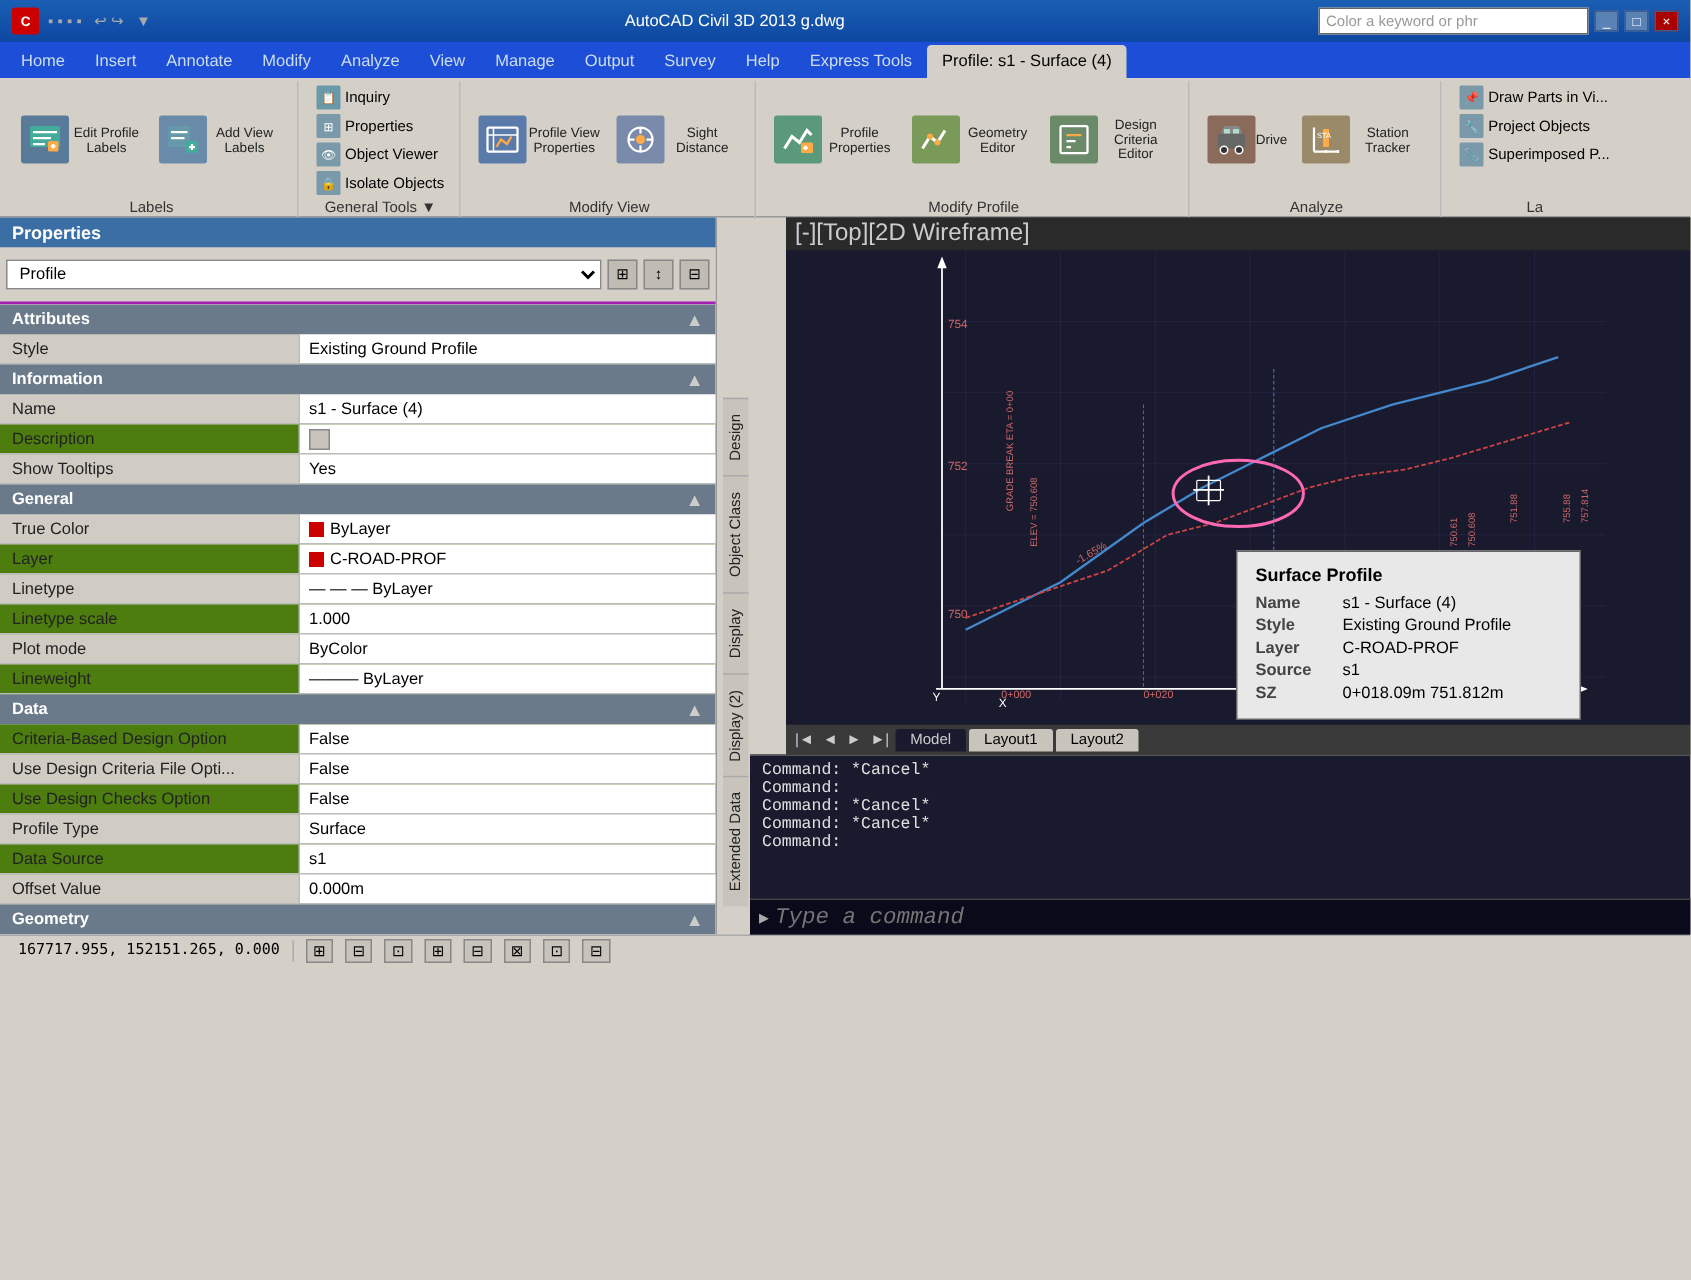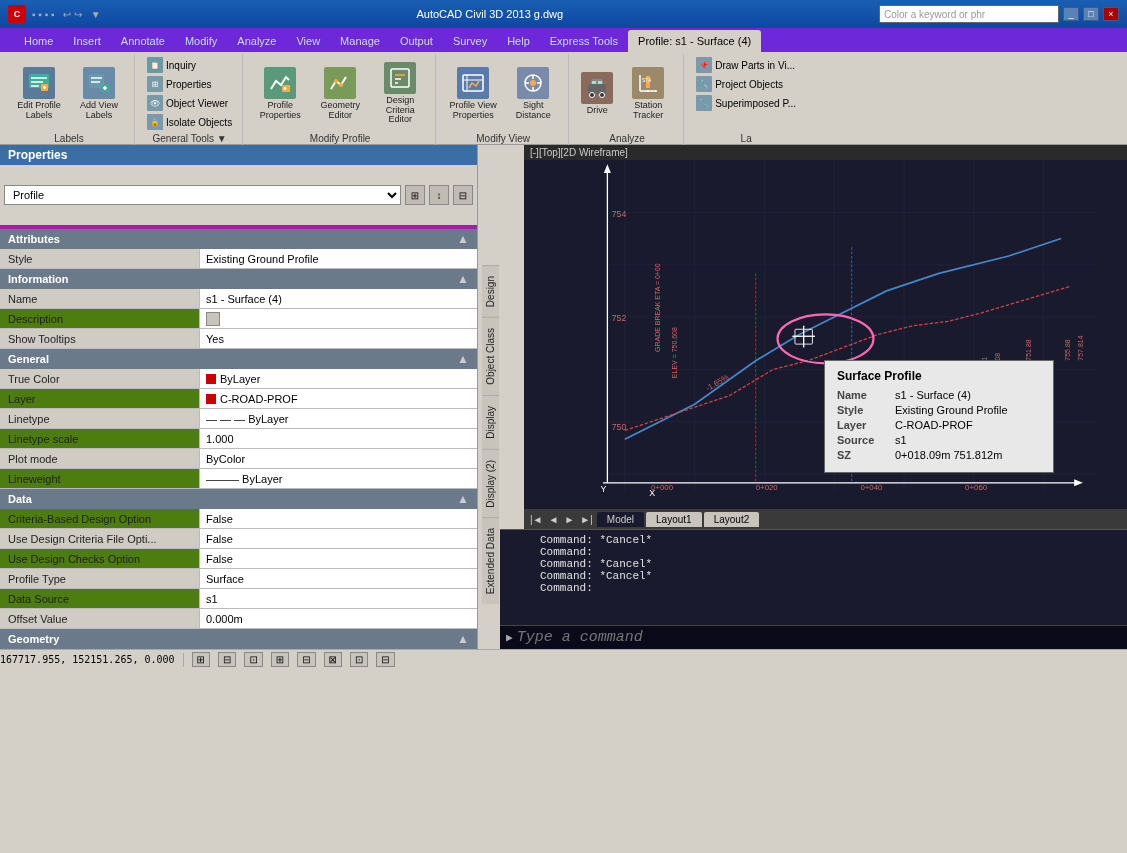--- a/index.html
+++ b/index.html
@@ -26,25 +26,25 @@
       width: 180px;
       padding: 0 4px;
       font-size: 10px;
       color: #999;
       display: flex; align-items: center;
     }
     .win-btn { width: 16px; height: 14px; background: #5a82b4; border: 1px solid #3a5a90; display: flex; align-items: center; justify-content: center; font-size: 9px; color: white; cursor: pointer; }
 
     
     #ribbon-tabs {
-      background: #6d28d9;
+      background: #1d4ed8;
       height: 24px;
       display: flex;
       align-items: flex-end;
-      padding-left: 14px;
+      padding-left: 4px;
     }
     .ribbon-tab {
       padding: 3px 10px;
       font-size: 11px;
       color: #cde;
       cursor: pointer;
       background: transparent;
       border-bottom: none;
       height: 22px;
       display: flex; align-items: center;
@@ -85,21 +85,21 @@
       align-items: center;
     }
     .ribbon-group-label {
       font-size: 10px;
       color: #333;
       margin-top: 2px;
       text-align: center;
     }
     .ribbon-btn {
       display: flex;
-      flex-direction: column;
+      flex-direction: row;
       align-items: center;
       cursor: pointer;
       padding: 2px 4px;
       border-radius: 2px;
       min-width: 38px;
     }
     .ribbon-btn .btn-icon {
       width: 32px; height: 32px;
       background: #7a9ab0;
       border-radius: 2px;
@@ -145,24 +145,24 @@
       background: #3a6ea5;
       color: white;
       padding: 3px 8px;
       font-size: 12px;
       font-weight: bold;
       display: flex; align-items: center; gap: 4px;
     }
     #props-dropdown-row {
       display: flex;
       align-items: center;
-      padding: 20px 4px;
+      padding: 8px 4px;
       gap: 4px;
       background: #d4d0c8;
-      border-bottom: 4px solid #a21caf;
+      border-bottom: 2px solid #a21caf;
     }
     #props-dropdown {
       flex: 1;
       height: 20px;
       border: 1px solid #888;
       background: white;
       font-size: 11px;
       padding: 0 4px;
     }
     .props-toolbar-btn {
@@ -231,21 +231,21 @@
       display: flex;
       flex-direction: column;
       background: #1a1a1a;
       position: relative;
       margin-left: 24px;
     }
     #viewport-header {
       background: #2a2a2a;
       color: #ccc;
       padding: 2px 6px;
-      font-size: 10px;
+      font-size: 16px;
       display: flex; gap: 8px;
     }
 
     
     #canvas-area {
       flex: 1;
       background: #1a1a2e;
       position: relative;
       overflow: hidden;
     }
@@ -312,21 +312,20 @@
       display: flex;
       flex-direction: column;
     }
     #command-output {
       flex: 1;
       padding: 4px 8px;
       color: #e0e0e0;
       font-family: 'Courier New', monospace;
       font-size: 11px;
       overflow: hidden;
-      margin-left: 32px;
     }
     #command-input-row {
       display: flex;
       align-items: center;
       background: #0a0a1a;
       border-top: 1px solid #444;
       padding: 3px 6px;
       gap: 4px;
     }
     #command-prompt { color: #aaa; font-family: monospace; font-size: 11px; }
@@ -341,21 +340,21 @@
       font-style: italic;
     }
 
     
     #statusbar {
       background: #d4d0c8;
       border-top: 1px solid #aaa;
       height: 20px;
       display: flex;
       align-items: center;
-      padding: 0 0;
+      padding: 0 12px;
       gap: 8px;
       font-size: 10px;
     }
     .status-coords { font-family: monospace; }
     .status-sep { width: 1px; height: 14px; background: #aaa; }
     .status-btn {
       padding: 1px 4px;
       background: #c8c4bc;
       border: 1px solid #888;
       cursor: pointer;
@@ -467,58 +466,20 @@
           <div class="small-icon" style="background:#7a9aaa;">🔒</div>
           <span>Isolate Objects</span>
         </div>
       </div>
       <div class="ribbon-group-label">General Tools ▼</div>
     </div>
 
     <div class="ribbon-group">
       <div class="ribbon-group-buttons">
         <div class="ribbon-btn">
-          <div class="btn-icon" style="background:#5a9a7a;">
-            <svg width="24" height="24" viewBox="0 0 24 24">
-                <polyline points="3,18 8,10 13,14 18,6 21,9" fill="none" stroke="white" stroke-width="2"></polyline>
-                <rect x="14" y="14" width="8" height="7" fill="#fa4" rx="1"></rect>
-                <line x1="17" y1="16" x2="17" y2="19" stroke="white" stroke-width="1.5"></line>
-                <line x1="15.5" y1="17.5" x2="18.5" y2="17.5" stroke="white" stroke-width="1.5"></line>
-              </svg>
-          </div>
-          <div class="btn-label">Profile Properties</div>
-        </div>
-        <div class="ribbon-btn">
-          <div class="btn-icon" style="background:#7a9a5a;">
-            <svg width="24" height="24" viewBox="0 0 24 24">
-                <polyline points="3,18 8,10 13,14 18,6" fill="none" stroke="white" stroke-width="2"></polyline>
-                <circle cx="8" cy="10" r="2" fill="#fa4"></circle>
-                <circle cx="13" cy="14" r="2" fill="#fa4"></circle>
-              </svg>
-          </div>
-          <div class="btn-label">Geometry Editor</div>
-        </div>
-        <div class="ribbon-btn">
-          <div class="btn-icon" style="background:#6a8a6a;">
-            <svg width="24" height="24" viewBox="0 0 24 24">
-                <rect x="3" y="3" width="18" height="18" fill="none" stroke="white" stroke-width="1.5" rx="1"></rect>
-                <line x1="7" y1="9" x2="17" y2="9" stroke="#fa4" stroke-width="1.5"></line>
-                <line x1="7" y1="13" x2="13" y2="13" stroke="white" stroke-width="1.5"></line>
-                <line x1="7" y1="17" x2="10" y2="17" stroke="white" stroke-width="1.5"></line>
-              </svg>
-          </div>
-          <div class="btn-label">Design Criteria Editor</div>
-        </div>
-      </div>
-      <div class="ribbon-group-label">Modify Profile</div>
-    </div>
-
-    <div class="ribbon-group">
-      <div class="ribbon-group-buttons">
-        <div class="ribbon-btn">
           <div class="btn-icon" style="background:#5a7aaa;">
             <svg width="24" height="24" viewBox="0 0 24 24">
                 <rect x="2" y="4" width="20" height="16" fill="none" stroke="white" stroke-width="1.5" rx="1"></rect>
                 <line x1="2" y1="9" x2="22" y2="9" stroke="white" stroke-width="1"></line>
                 <line x1="6" y1="4" x2="6" y2="20" stroke="white" stroke-width="1"></line>
                 <polyline points="8,17 11,12 15,15 18,10" fill="none" stroke="#fa4" stroke-width="1.5"></polyline>
               </svg>
           </div>
           <div class="btn-label">Profile View Properties</div>
         </div>
@@ -530,20 +491,58 @@
                 <line x1="12" y1="4" x2="12" y2="8" stroke="white" stroke-width="1.5"></line>
                 <line x1="12" y1="16" x2="12" y2="20" stroke="white" stroke-width="1.5"></line>
                 <line x1="4" y1="12" x2="8" y2="12" stroke="white" stroke-width="1.5"></line>
                 <line x1="16" y1="12" x2="20" y2="12" stroke="white" stroke-width="1.5"></line>
               </svg>
           </div>
           <div class="btn-label">Sight Distance</div>
         </div>
       </div>
       <div class="ribbon-group-label">Modify View</div>
+    </div>
+
+    <div class="ribbon-group">
+      <div class="ribbon-group-buttons">
+        <div class="ribbon-btn">
+          <div class="btn-icon" style="background:#5a9a7a;">
+            <svg width="24" height="24" viewBox="0 0 24 24">
+                <polyline points="3,18 8,10 13,14 18,6 21,9" fill="none" stroke="white" stroke-width="2"></polyline>
+                <rect x="14" y="14" width="8" height="7" fill="#fa4" rx="1"></rect>
+                <line x1="17" y1="16" x2="17" y2="19" stroke="white" stroke-width="1.5"></line>
+                <line x1="15.5" y1="17.5" x2="18.5" y2="17.5" stroke="white" stroke-width="1.5"></line>
+              </svg>
+          </div>
+          <div class="btn-label">Profile Properties</div>
+        </div>
+        <div class="ribbon-btn">
+          <div class="btn-icon" style="background:#7a9a5a;">
+            <svg width="24" height="24" viewBox="0 0 24 24">
+                <polyline points="3,18 8,10 13,14 18,6" fill="none" stroke="white" stroke-width="2"></polyline>
+                <circle cx="8" cy="10" r="2" fill="#fa4"></circle>
+                <circle cx="13" cy="14" r="2" fill="#fa4"></circle>
+              </svg>
+          </div>
+          <div class="btn-label">Geometry Editor</div>
+        </div>
+        <div class="ribbon-btn">
+          <div class="btn-icon" style="background:#6a8a6a;">
+            <svg width="24" height="24" viewBox="0 0 24 24">
+                <rect x="3" y="3" width="18" height="18" fill="none" stroke="white" stroke-width="1.5" rx="1"></rect>
+                <line x1="7" y1="9" x2="17" y2="9" stroke="#fa4" stroke-width="1.5"></line>
+                <line x1="7" y1="13" x2="13" y2="13" stroke="white" stroke-width="1.5"></line>
+                <line x1="7" y1="17" x2="10" y2="17" stroke="white" stroke-width="1.5"></line>
+              </svg>
+          </div>
+          <div class="btn-label">Design Criteria Editor</div>
+        </div>
+      </div>
+      <div class="ribbon-group-label">Modify Profile</div>
     </div>
 
     <div class="ribbon-group">
       <div class="ribbon-group-buttons">
         <div class="ribbon-btn">
           <div class="btn-icon" style="background:#8a6a5a;">
             <svg width="24" height="24" viewBox="0 0 24 24">
                 <rect x="3" y="8" width="18" height="10" rx="2" fill="#666"></rect>
                 <circle cx="7" cy="19" r="2.5" fill="#333" stroke="white" stroke-width="1"></circle>
                 <circle cx="17" cy="19" r="2.5" fill="#333" stroke="white" stroke-width="1"></circle>

